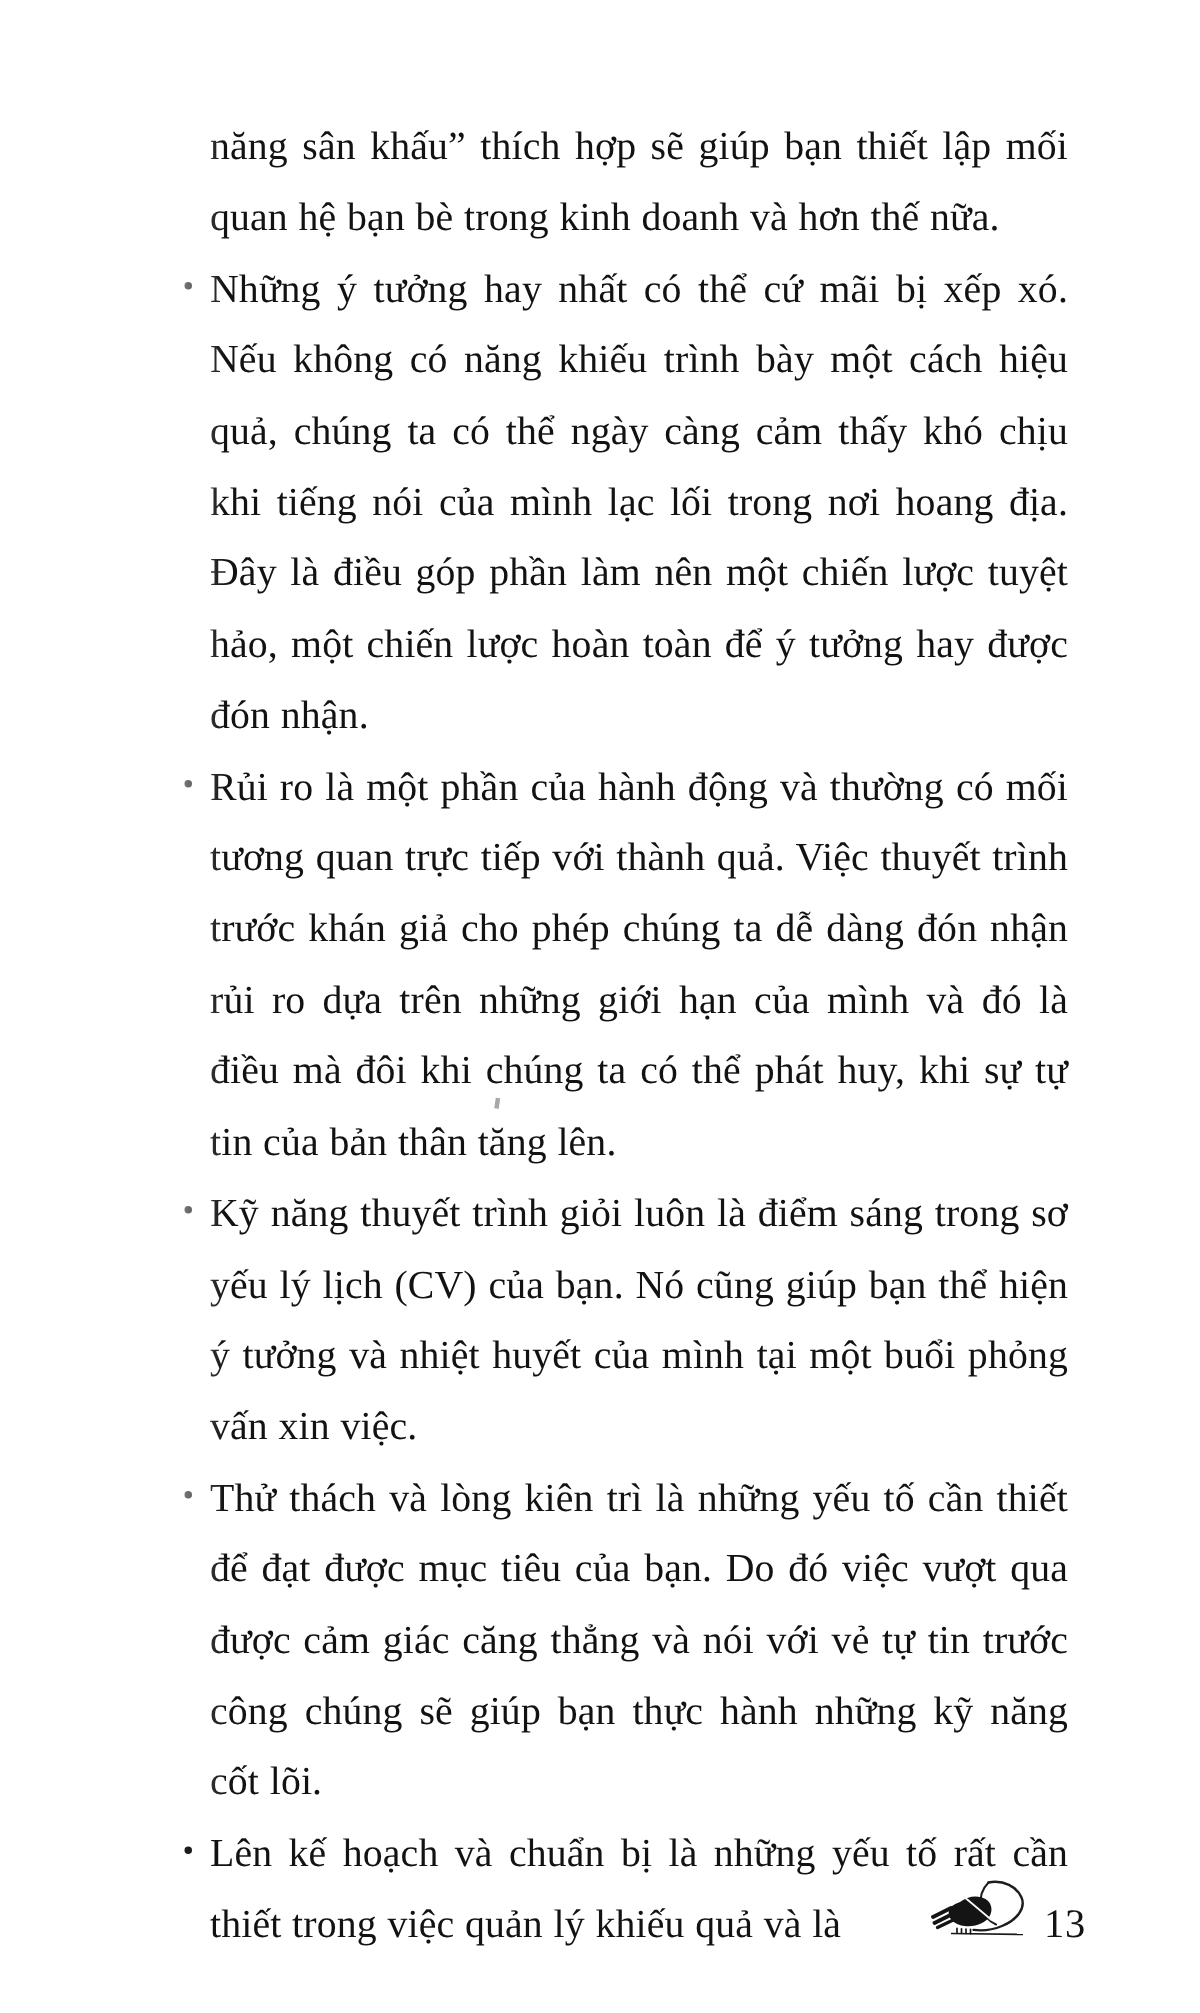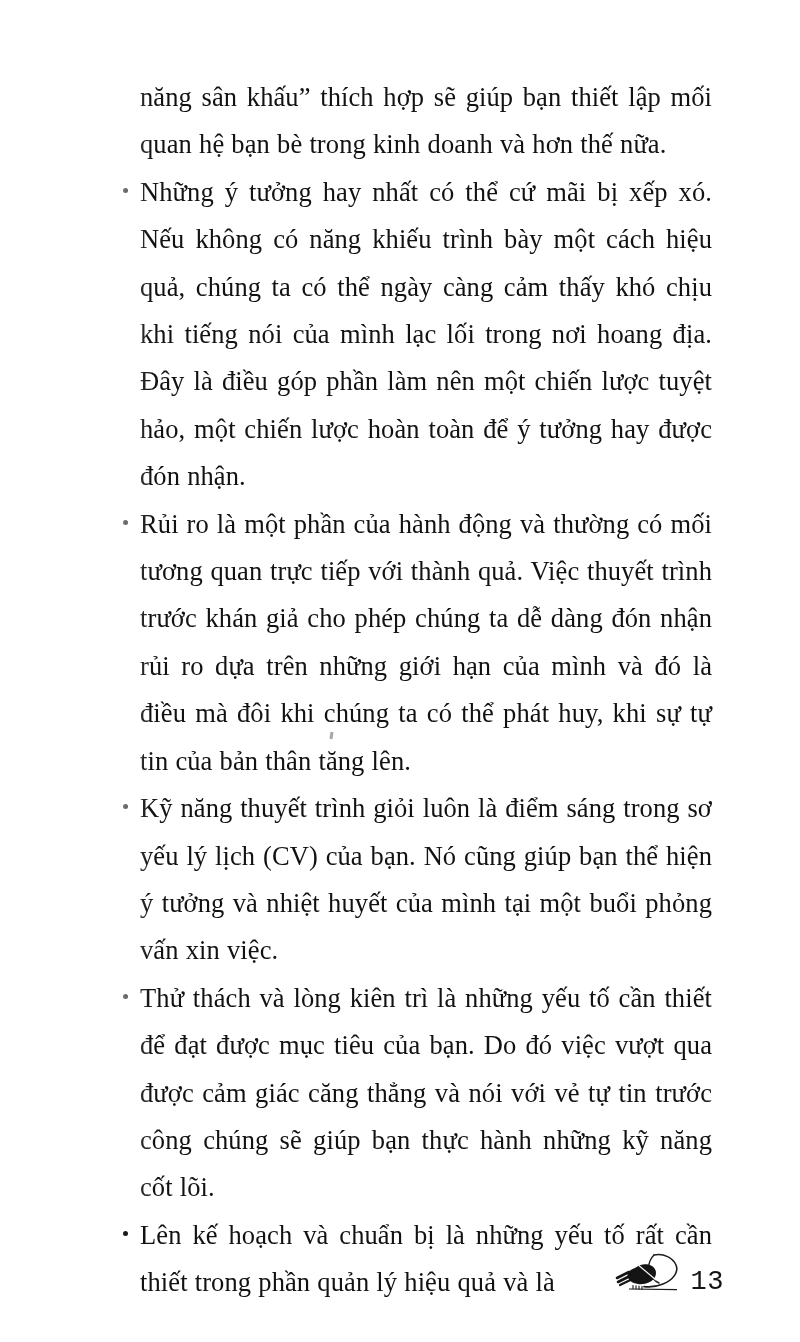--- a/index.html
+++ b/index.html
@@ -105,21 +105,21 @@
   .ornament {
     width: 78px;
     height: 46px;
     display: block;
     margin-bottom: 1px;
   }
   .page-number {
     font-size: 27px;
     line-height: 30px;
     color: #141414;
-    font-family: Liberation Mono, monospace;
+    font-family: Liberation Serif, serif;
     letter-spacing: 0.5px;
   }
 
   
   .speck {
     position: absolute;
     left: 330px;
     top: 732px;
     width: 3px;
     height: 7px;
@@ -154,21 +154,21 @@
       <span class="body">Kỹ năng thuyết trình giỏi luôn là điểm sáng trong sơ yếu lý lịch (CV) của bạn. Nó cũng giúp bạn thể hiện ý tưởng và nhiệt huyết của mình tại một buổi phỏng vấn xin việc.</span>
     </p>
 
     <p class="para">
       <span class="bullet"></span>
       <span class="body">Thử thách và lòng kiên trì là những yếu tố cần thiết để đạt được mục tiêu của bạn. Do đó việc vượt qua được cảm giác căng thẳng và nói với vẻ tự tin trước công chúng sẽ giúp bạn thực hành những kỹ năng cốt lõi.</span>
     </p>
 
     <p class="para">
       <span class="bullet"></span>
-      <span class="body">Lên kế hoạch và chuẩn bị là những yếu tố rất cần thiết trong phần quản lý hiệu quả và là</span>
+      <span class="body">Lên kế hoạch và chuẩn bị là những yếu tố rất cần thiết trong việc quản lý khiếu quả và là</span>
     </p>
 
   </div>
 
   <div class="speck"></div>
 
   <div class="footer">
     <div class="folio">
 
       <svg class="ornament" viewBox="0 0 78 46" aria-hidden="true">

